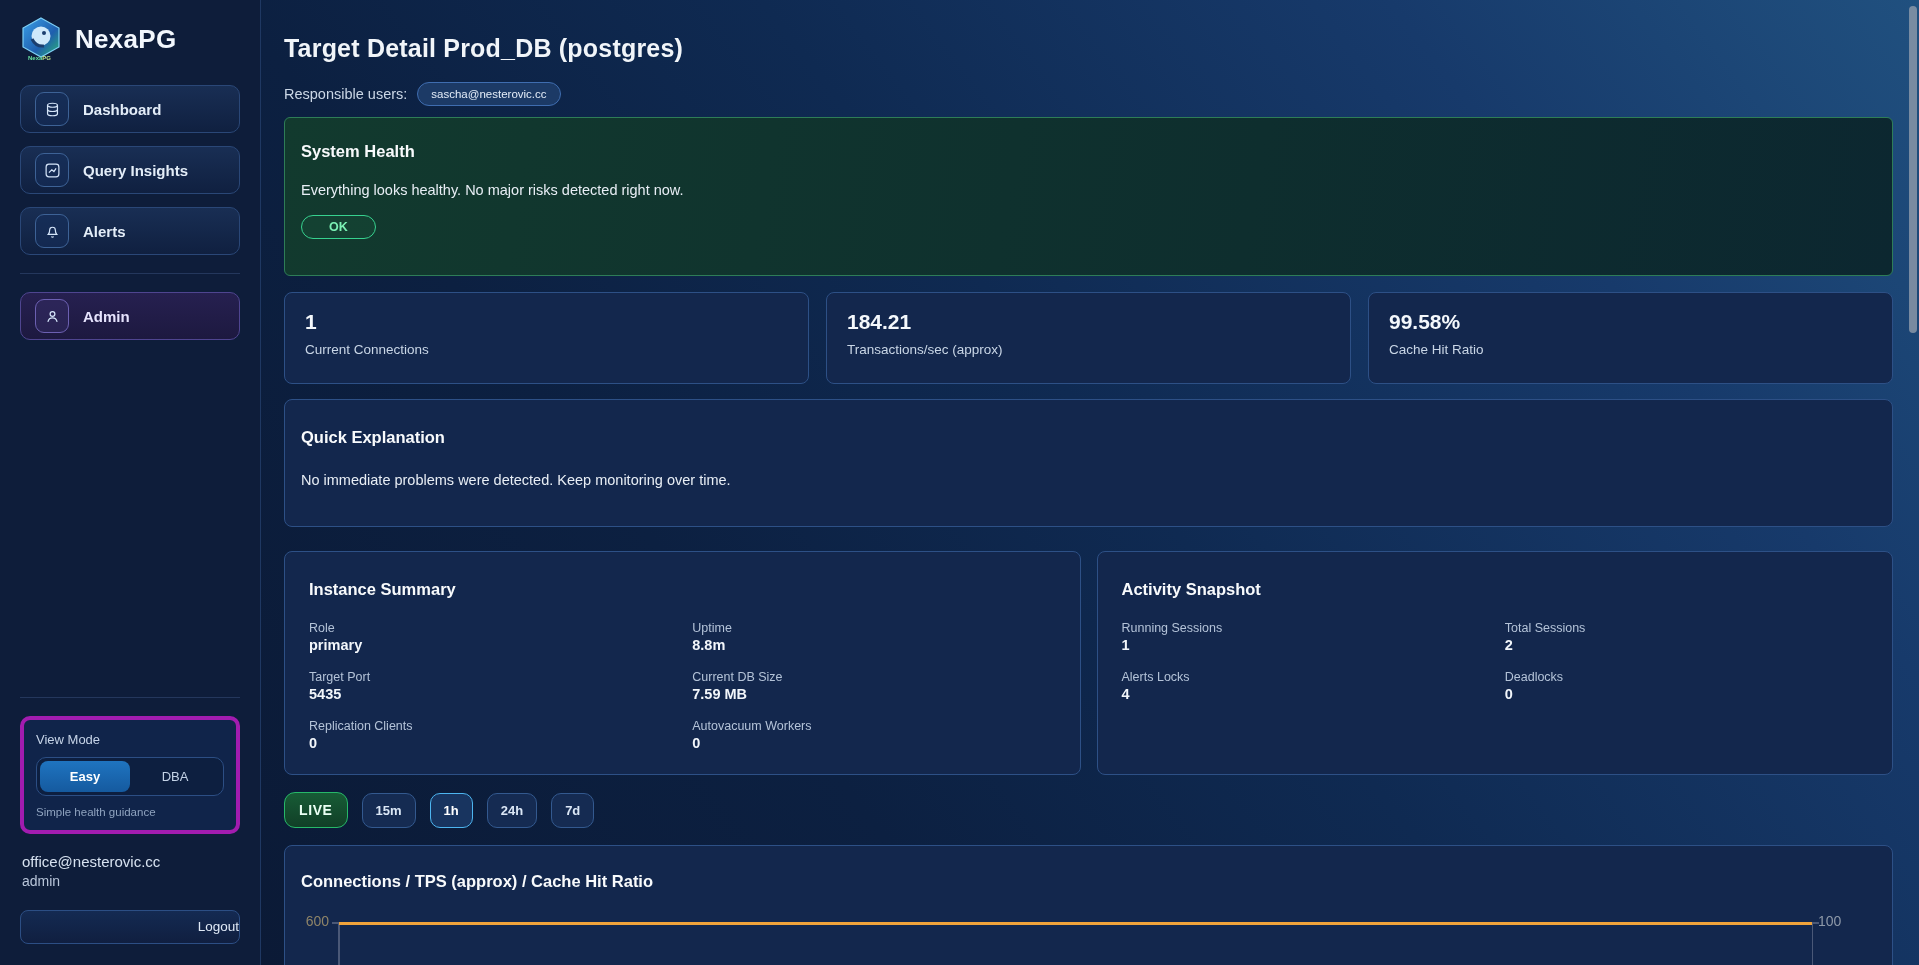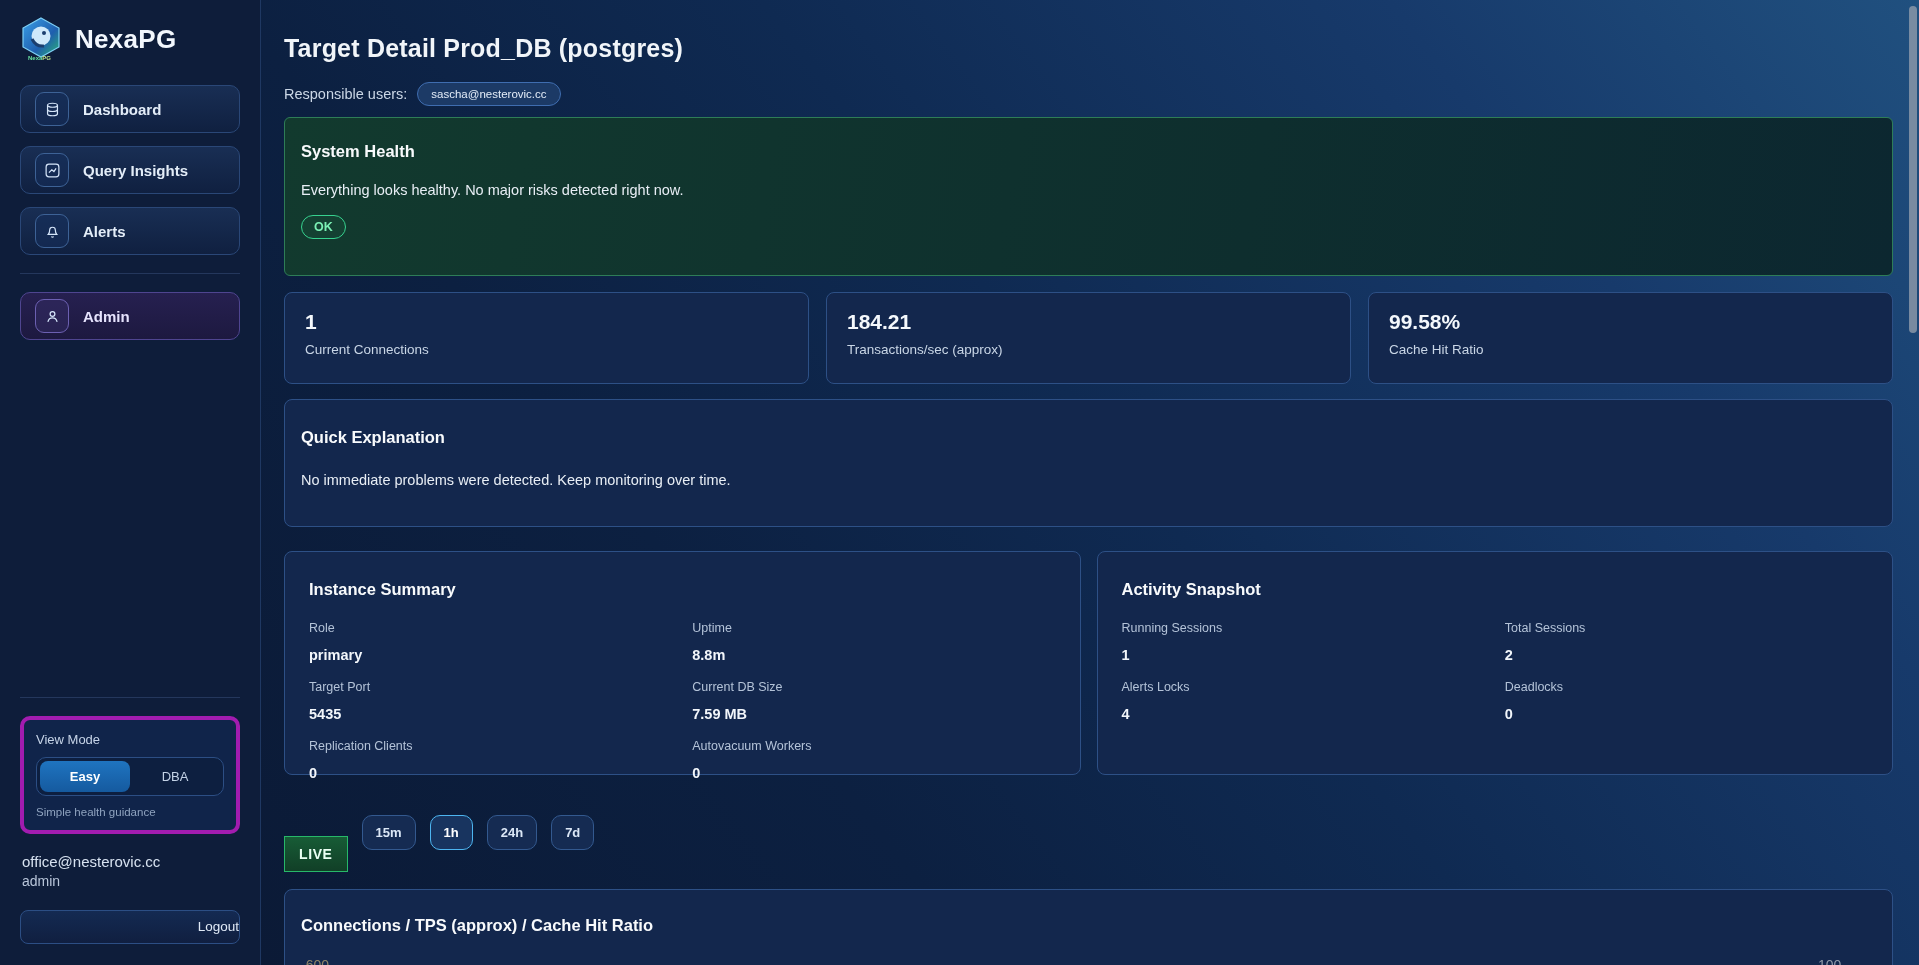--- a/index.html
+++ b/index.html
@@ -89,44 +89,44 @@
   .panel { background:#13274d; border:1px solid #2d5086; border-radius:8px; }
 
   .health-card {
     margin-top:11px; height:159px; border-radius:6px; border:1px solid #2e7d57;
     background:linear-gradient(100deg,#123a2e 0%,#0e2e2e 60%,#0c2730 100%);
     padding:24px 16px 0 16px;
   }
   .card-title { font-size:16.5px; font-weight:bold; color:#f8fafc; }
   .health-msg { font-size:14.5px; color:#e8eef5; margin-top:21px; }
   .ok-badge {
-    display:inline-block; margin-top:17px; padding:4px 12px; border-radius:14px;
+    display:inline-block; margin-top:17px; padding:4px 27px; border-radius:14px;
     border:1px solid #37d28f; color:#7bf0b4; font-size:12.5px; font-weight:bold;
     background:rgba(25,85,60,.28); cursor:default;
   }
 
   .stats-row { display:grid; grid-template-columns:1fr 1fr 1fr; gap:17px; margin-top:16px; }
   .stat-card { height:92px; padding:17px 20px; }
   .stat-value { font-size:21px; font-weight:bold; color:#f4f8fc; }
   .stat-label { font-size:13.5px; color:#c9d6e6; margin-top:8px; }
 
   .explain-card { margin-top:15px; height:128px; padding:28px 16px 0 16px; }
   .explain-msg { font-size:14.5px; color:#e8eef5; margin-top:25px; }
 
   .two-col { display:grid; grid-template-columns:1fr 1fr; gap:16px; margin-top:24px; }
   .info-card { height:224px; padding:28px 24px 12px 24px; }
   .field-grid { display:grid; grid-template-columns:1fr 1fr; column-gap:20px; row-gap:17px; margin-top:22px; }
   .f-label { font-size:12.5px; color:#b4c3d8; }
-  .f-value { font-size:14.5px; font-weight:bold; color:#f2f6fb; margin-top:12px; }
+  .f-value { font-size:14.5px; font-weight:bold; color:#f2f6fb; margin-top:2px; }
 
   .controls-row { display:flex; align-items:center; gap:14px; margin-top:17px; }
   .live-btn {
-    padding:9px 14px; border-radius:0; border:1.5px solid #27b869;
+    padding:9px 14px; border-radius:11px; border:1.5px solid #27b869;
     background:linear-gradient(180deg,#175c36,#113f27); color:#eafff3;
-    font-size:14px; font-weight:bold; letter-spacing:.6px; cursor:pointer; font-family:inherit;margin-top:44px;
+    font-size:14px; font-weight:bold; letter-spacing:.6px; cursor:pointer; font-family:inherit;
   }
   .range-btn {
     padding:9px 13px; border-radius:10px; border:1.5px solid #33598f;
     background:#152b52; color:#dbe7f6; font-size:13px; font-weight:bold; cursor:pointer;
     font-family:inherit;
   }
   .range-btn.selected { border-color:#4db5f0; background:#18345f; color:#ffffff; }
 
   .chart-card { margin-top:17px; height:240px; padding:26px 16px 0 16px; position:relative; }
   .plot { position:absolute; left:53px; right:79px; top:76px; height:160px; }

